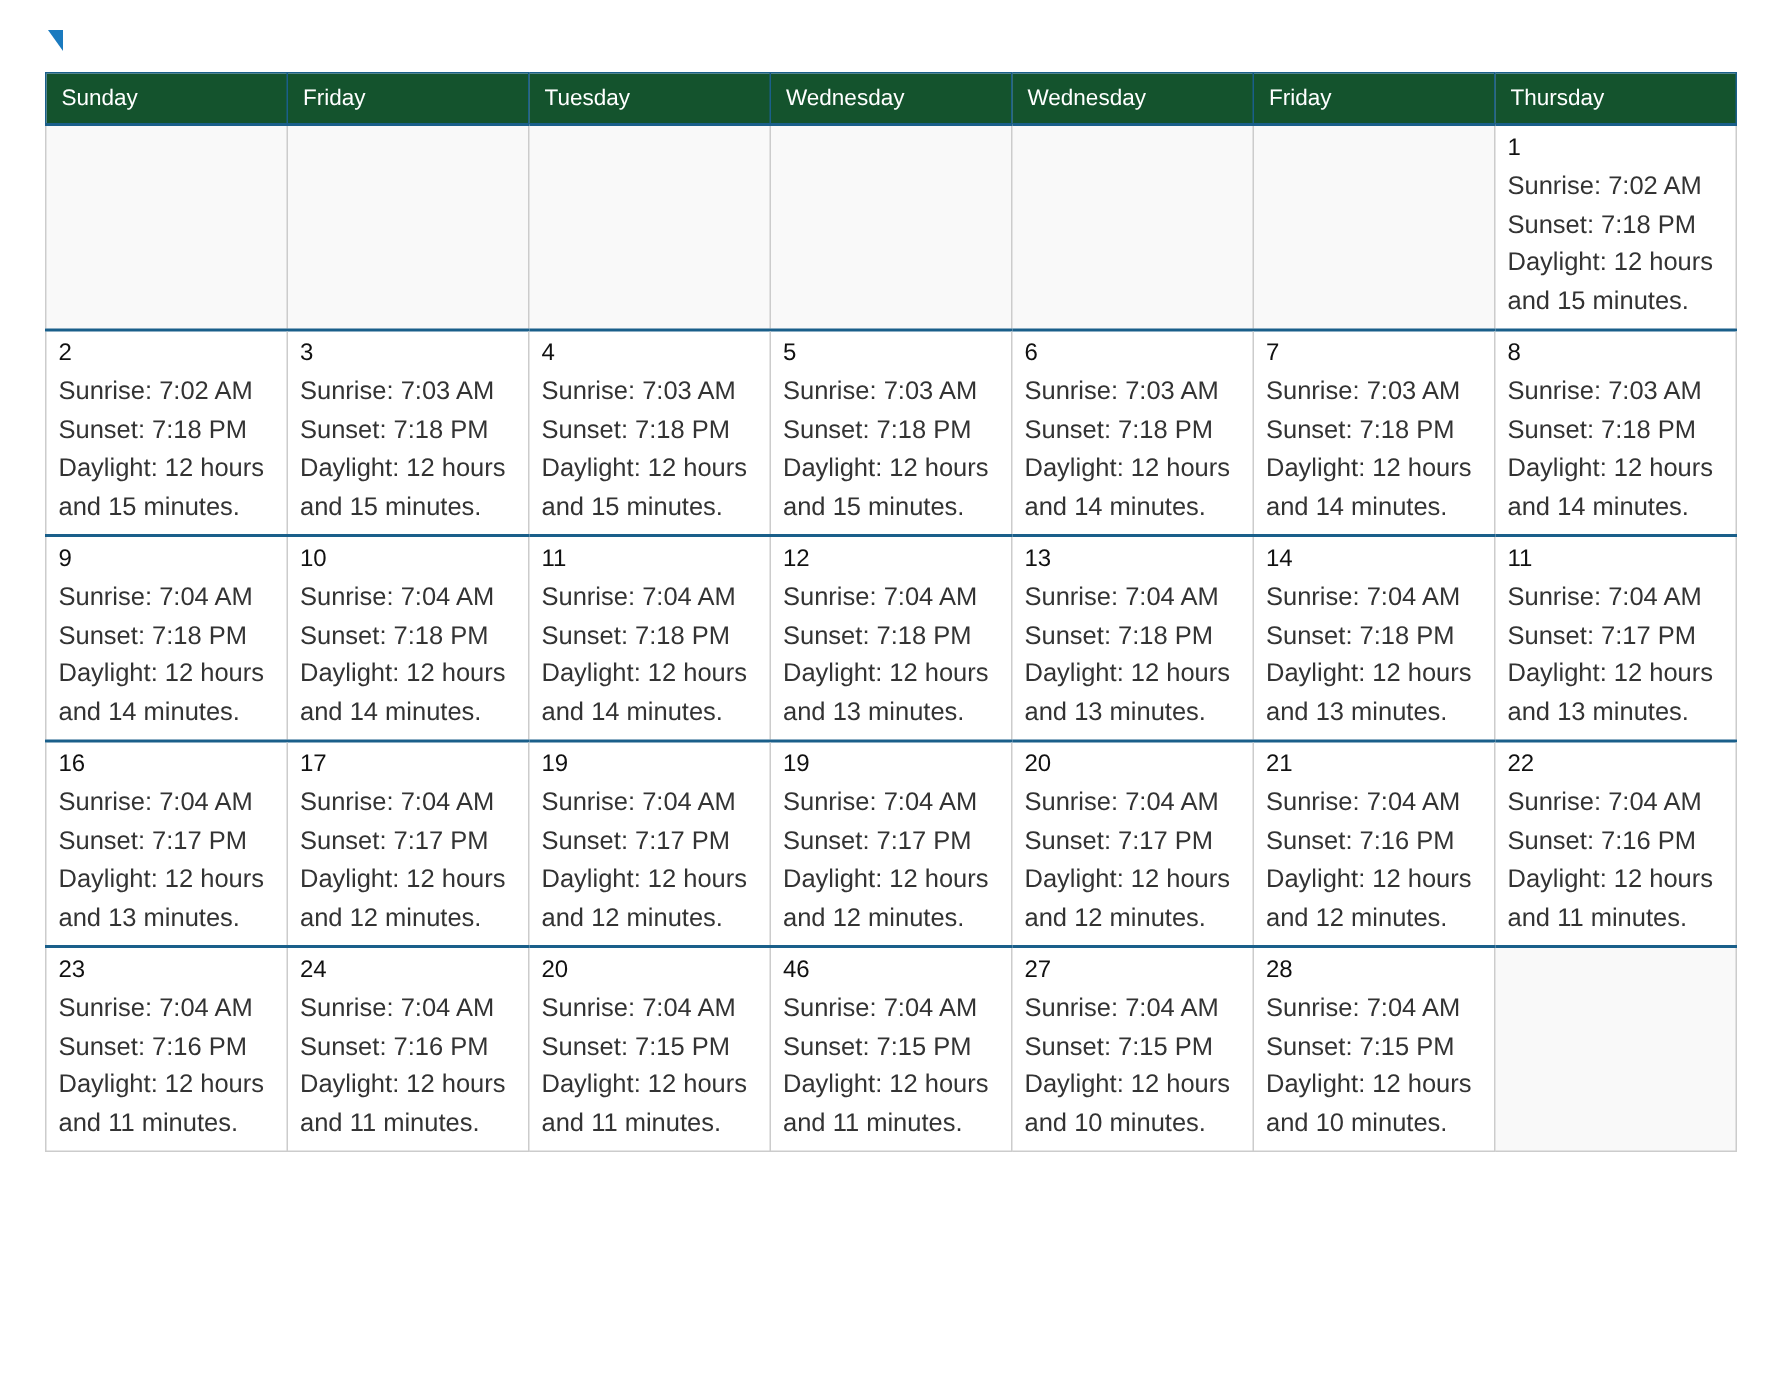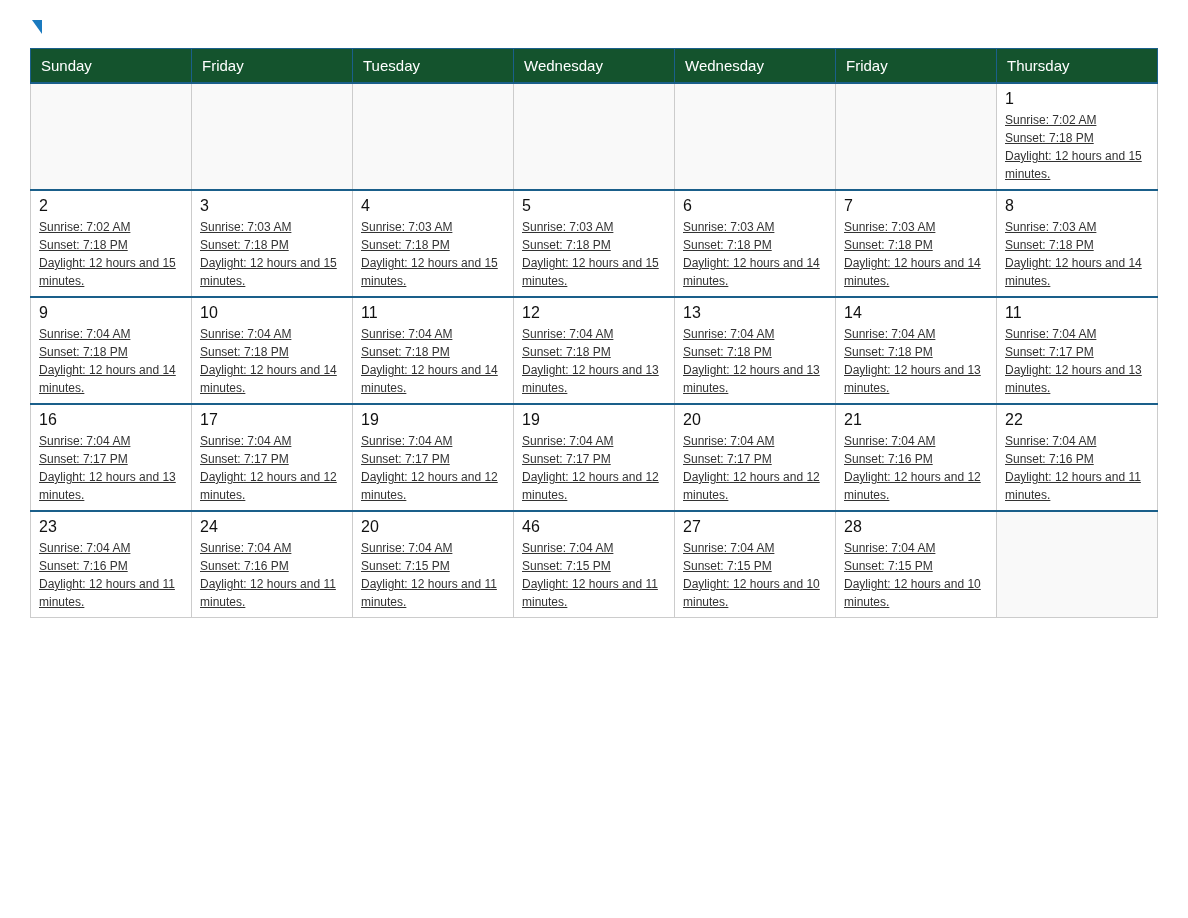--- a/index.html
+++ b/index.html
@@ -96,24 +96,23 @@
 
     .day-number {
       font-size: 16px;
       font-weight: normal;
       color: #111;
       display: block;
       margin-bottom: 3px;
     }
 
     .day-info {
-      font-size: 12px;
+      font-size: 17px;
       color: #333;
       line-height: 1.5;
-      text-decoration: underline;
     }
 
     .empty-cell {
       background: #f9f9f9;
     }
 
     tr.week-row td {
       border-top: 2px solid #1a5f8a;
     }
   </style>

